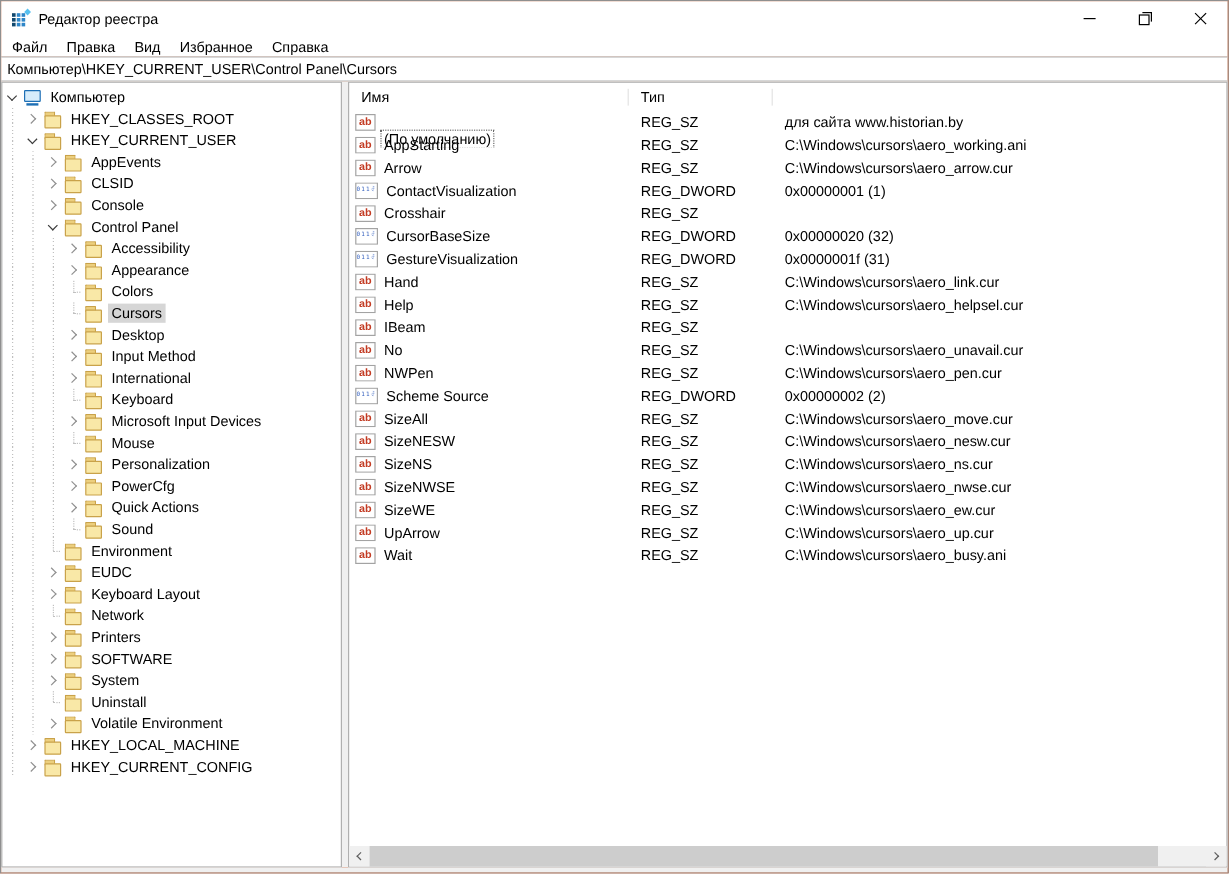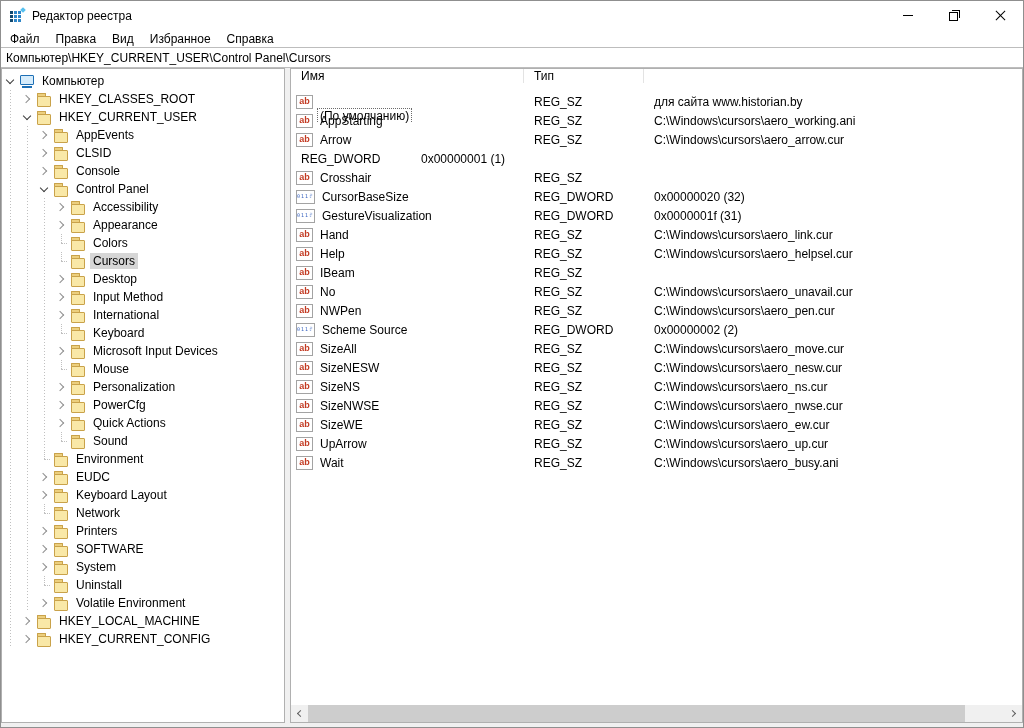--- a/index.html
+++ b/index.html
@@ -65,21 +65,21 @@
   .tree-icon.folder::after{content:'';position:absolute;left:1px;top:4px;width:12px;height:9px;
     background:#f9e8a7;border:1px solid #c9a24a;border-radius:1px;}
   .tree-icon.computer::before{content:'';position:absolute;left:1px;top:1px;width:12px;height:8px;
     border:1px solid #1d6fb5;background:#d6ecfb;border-radius:1px;}
   .tree-icon.computer::after{content:'';position:absolute;left:3px;top:12px;width:10px;height:2px;
     background:#1d6fb5;box-shadow:-2px -2px 0 -1px #1d6fb5,4px -2px 0 -1px #1d6fb5;}
   .tree-label{padding:1px 3px;}
   .tree-label.selected{background:#d6d6d6;}
 
   
-  .list-header{flex:0 0 23px;display:flex;align-items:flex-start;}
+  .list-header{flex:0 0 23px;display:flex;align-items:center;}
   .col{box-sizing:border-box;padding-left:10px;display:flex;align-items:center;border-right:1px solid #e3e3e3;cursor:default;}
   .col.name{flex:0 0 233px;}
   .col.type{flex:0 0 120px;}
   .col.value{flex:1;border-right:none;}
   .list-body{flex:1;overflow:hidden;}
   .list-row{height:19px;display:flex;align-items:center;white-space:nowrap;cursor:default;}
   .cell-name{flex:0 0 233px;display:flex;align-items:center;box-sizing:border-box;padding-left:5px;overflow:hidden;}
   .vicon{flex:0 0 15px;height:12px;border:1px solid #a3a3a3;background:#fff;margin-right:5px;
     display:flex;align-items:center;justify-content:center;}
   .vicon.sz::after{content:'ab';color:#c33b23;font-weight:700;font-size:9px;line-height:1;}
@@ -459,20 +459,24 @@
   </div>
           <div class="list-row">
     <span class="cell-name">
       <span class="vicon sz"></span>
       <span class="vname">Arrow</span>
     </span>
     <span class="cell-type">REG_SZ</span>
     <span class="cell-value">C:\Windows\cursors\aero_arrow.cur</span>
   </div>
           <div class="list-row">
+    <span class="cell-name">
+      <span class="vicon dword"></span>
+      <span class="vname">ContactVisualization</span>
+    </span>
     <span class="cell-type">REG_DWORD</span>
     <span class="cell-value">0x00000001 (1)</span>
   </div>
           <div class="list-row">
     <span class="cell-name">
       <span class="vicon sz"></span>
       <span class="vname">Crosshair</span>
     </span>
     <span class="cell-type">REG_SZ</span>
     <span class="cell-value"></span>

